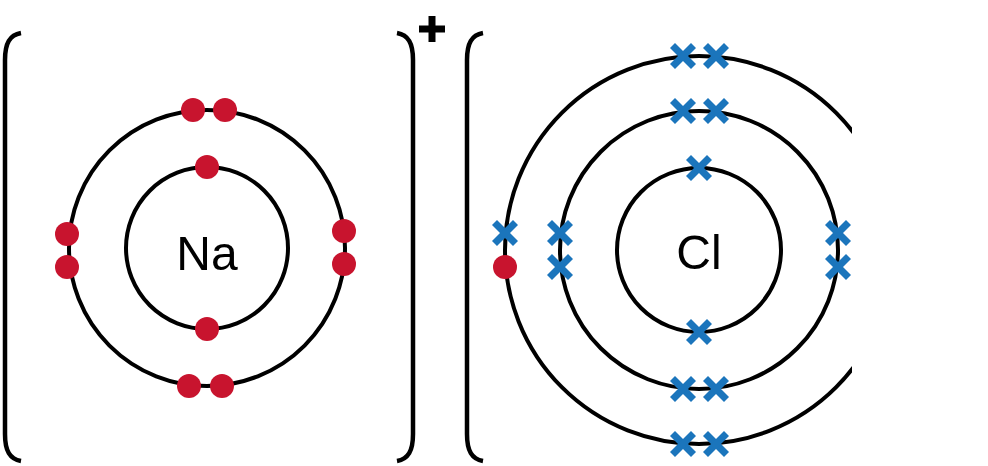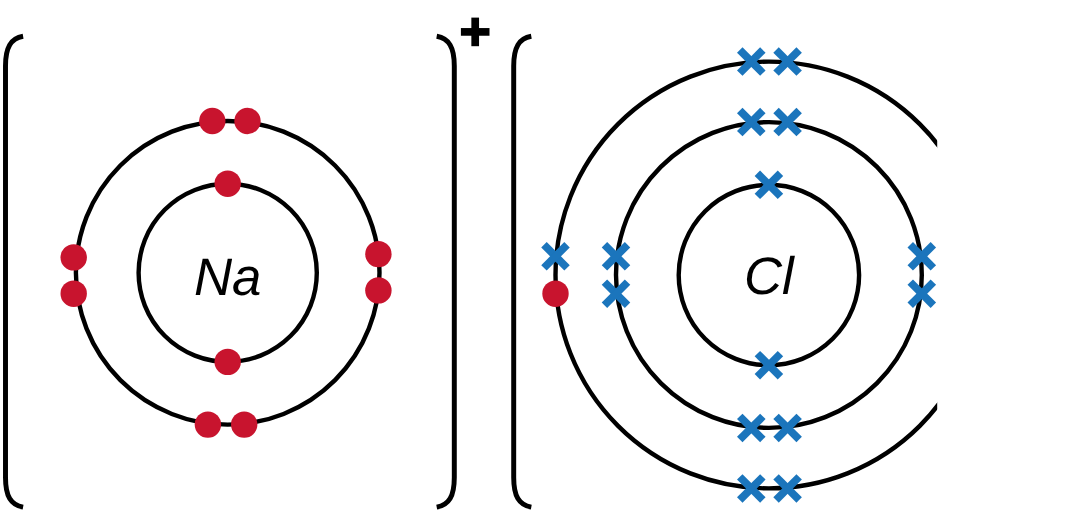--- a/index.html
+++ b/index.html
@@ -7,21 +7,20 @@
     padding: 0;
     background: #ffffff;
     font-family: "Liberation Sans", sans-serif;
   }
   #stage {
     position: relative;
     width: 852px;
     height: 466px;
     background: #ffffff;
     overflow: hidden;
-    font-style: italic;
   }
   svg { display: block; }
   text.ion-label {
     font-family: "Liberation Sans", "DejaVu Sans", sans-serif;
     font-size: 48px;
     fill: #000000;
   }
 </style>
 </head>
 <body>

